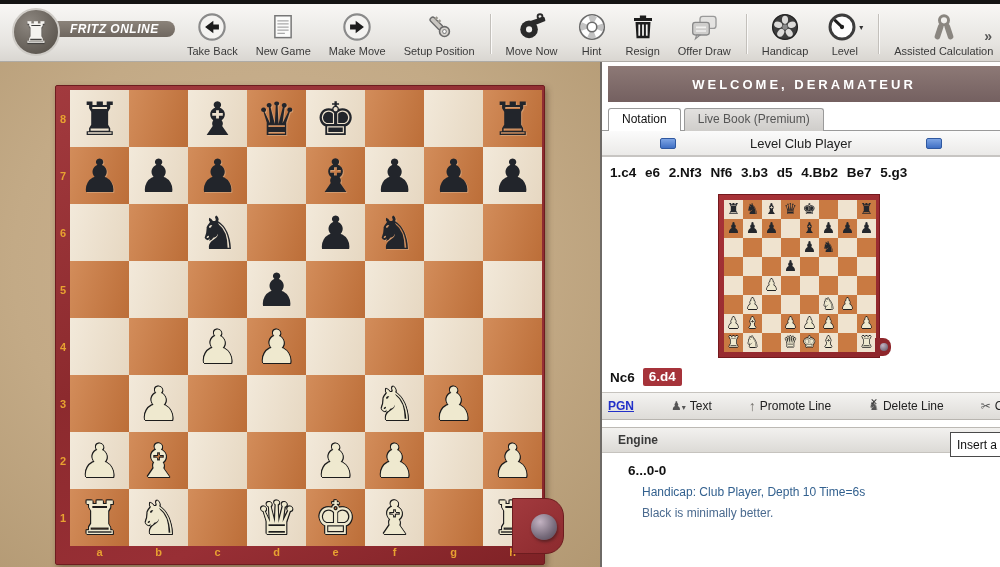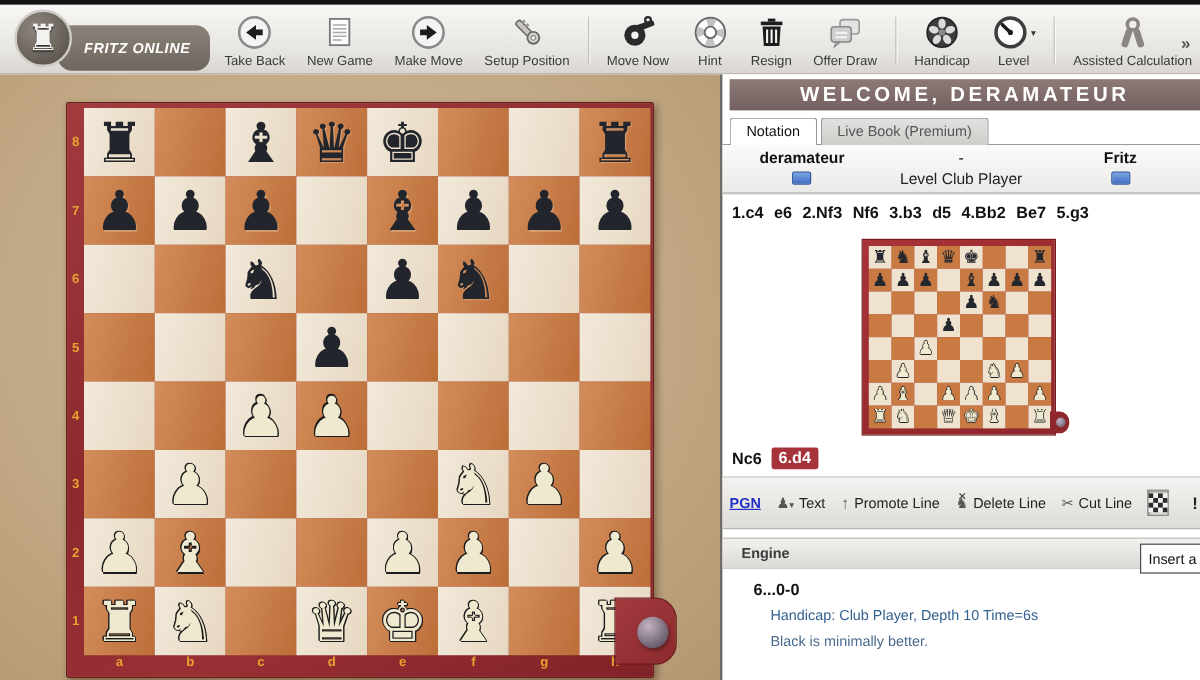--- a/index.html
+++ b/index.html
@@ -8,21 +8,21 @@
   
   .topstrip { position:absolute; left:0; top:0; width:1000px; height:4px; background:#141414; }
   .toolbar { position:absolute; left:0; top:4px; width:1000px; height:58px;
              background:linear-gradient(#f8f7f5,#e6e4e0 70%,#d9d6d1);
              border-bottom:1px solid #aeaba6; display:flex; align-items:flex-start; }
   .logo { position:absolute; left:10px; top:3px; width:150px; height:52px; }
   .logo-circle { position:absolute; left:2px; top:1px; width:48px; height:48px; border-radius:50%;
                  background:radial-gradient(circle at 35% 30%, #8d8780, #5f5952 75%);
                  border:2px solid #cfccc7; display:flex; align-items:center; justify-content:center; z-index:2;}
   .logo-circle span { font-family:"DejaVu Sans",sans-serif; font-size:30px; color:#f4f2ee; text-shadow:0 1px 1px #333; }
-  .logo-pill { position:absolute; left:38px; top:14px; height:38px; padding:0 16px 0 22px; border-radius:12px;
+  .logo-pill { position:absolute; left:38px; top:14px; height:16px; padding:0 16px 0 22px; border-radius:12px;
                background:linear-gradient(#8b837a,#6f675f); color:#fff; font-size:12px; font-weight:bold;
                font-style:italic; letter-spacing:.5px; display:flex; align-items:center; white-space:nowrap; }
   .tb-items { display:flex; align-items:flex-start; margin-left:178px; padding-top:6px; }
   .tb-item { display:flex; flex-direction:column; align-items:center; padding:0 9px; cursor:pointer; }
   .tb-item .ticon { height:34px; display:flex; align-items:center; justify-content:center; }
   .tb-item .tlabel { font-size:11px; color:#3a3a3a; margin-top:1px; white-space:nowrap; }
   .tb-sep { width:1px; height:40px; background:#c3c0bb; margin:4px 6px 0 6px; box-shadow:1px 0 0 #fbfaf9; }
   .tb-overflow { position:absolute; right:8px; top:24px; font-size:14px; font-weight:bold; color:#555; cursor:pointer; }
   .dd-arrow { font-size:8px; color:#333; margin-left:1px; }
 
@@ -48,22 +48,22 @@
   .board-handle { position:absolute; right:-20px; bottom:10px; width:52px; height:56px;
                   background:linear-gradient(140deg,#a23a3e,#8c2a2e); border-radius:0 18px 18px 0;
                   border:1px solid #6d1c1f; }
   .handle-ball { position:absolute; right:6px; top:15px; width:26px; height:26px; border-radius:50%;
                  background:radial-gradient(circle at 35% 30%, #c3b3c2, #786c7c 60%, #4e4553);
                  box-shadow:1px 2px 3px rgba(40,20,20,.5); }
 
   
   .right-panel { position:absolute; left:600px; top:62px; width:400px; height:505px; background:#fff;
                  border-left:2px solid #6e6a66; overflow:hidden; }
-  .welcome { margin:4px 0 0 6px; height:26px; background:linear-gradient(#8d7976,#746060);
-             color:#fff; font-size:17px; font-weight:bold; letter-spacing:3px;
+  .welcome { margin:4px 0 0 6px; height:36px; background:linear-gradient(#8d7976,#746060);
+             color:#fff; font-size:13px; font-weight:bold; letter-spacing:3px;
              display:flex; align-items:center; justify-content:center; }
   .tabs { display:flex; margin:6px 0 0 6px; height:23px; position:relative; }
   .tab { padding:3px 13px 0 13px; font-size:12px; margin-right:3px; border:1px solid #9a9a9a; border-bottom:none;
          border-radius:3px 3px 0 0; cursor:pointer; }
   .tab.active { background:#fff; font-weight:normal; color:#111; position:relative; z-index:2; }
   .tab.inactive { background:linear-gradient(#e3e1df,#cfcdca); color:#555; }
   .tabs-underline { border-top:1px solid #9a9a9a; margin-top:-1px; }
   .player-block { background:linear-gradient(#fbfbfb,#ebeae8); border-bottom:2px solid #c7c5c2; padding:3px 0 4px 0; }
   .p-row { display:flex; }
   .p-cell { width:33.33%; text-align:center; font-size:13px; }
@@ -84,22 +84,22 @@
   .mpiece.bp { color:#24272c; }
   .mpiece.wp { color:#efe9cf; text-shadow:0.7px 0 #222,-0.7px 0 #222,0 0.7px #222,0 -0.7px #222; }
   .mini-knob { position:absolute; right:-7px; bottom:2px; width:16px; height:18px; background:#8e262b;
                border-radius:0 8px 8px 0; }
   .mini-knob i { position:absolute; right:3px; top:5px; width:8px; height:8px; border-radius:50%;
                  background:radial-gradient(circle at 35% 30%, #c3b3c2, #59505f); display:block; }
 
   .current-row { padding:10px 8px 6px 8px; font-size:13.5px; font-weight:bold; color:#111; display:flex; align-items:center; gap:8px; }
   .move-badge { background:#a6333a; color:#fff; padding:1px 6px 2px 6px; border-radius:2px; font-weight:bold; }
 
-  .nota-bar { height:44px; background:linear-gradient(#f4f3f1,#dedcd8); border-top:1px solid #c6c3be;
-              border-bottom:1px solid #b8b5b0; display:flex; align-items:center; padding:0 6px; font-size:12px; color:#222; }
+  .nota-bar { height:28px; background:linear-gradient(#f4f3f1,#dedcd8); border-top:1px solid #c6c3be;
+              border-bottom:1px solid #b8b5b0; display:flex; align-items:center; padding:0 6px; font-size:12px; color:#222;gap:24px; }
   .nb-item { display:flex; align-items:center; gap:4px; margin-right:13px; cursor:pointer; white-space:nowrap; }
   .nb-link { color:#2230c8; text-decoration:underline; font-weight:bold; }
   .nb-ico { color:#555; font-family:"DejaVu Sans",sans-serif; }
   .nb-up { font-weight:bold; color:#6e6b66; font-size:14px; }
   .nb-del { position:relative; color:#555; }
   .nb-del em { position:absolute; left:2px; top:-2px; font-style:normal; font-size:9px; color:#333; }
   .diagram-btn { width:22px; height:22px; border:1px solid #8a8a8a; background:#dcdad6;
                  box-shadow:inset 1px 1px 2px rgba(0,0,0,.35); display:flex; align-items:center; justify-content:center;
                  margin-right:10px; cursor:pointer; }
   .punct-btn { font-size:14px; font-weight:bold; color:#222; padding:0 9px; cursor:pointer; }
@@ -418,25 +418,20 @@
 <div class="right-panel">
   <div class="welcome">WELCOME, DERAMATEUR</div>
 
   <div class="tabs">
     <div class="tab active">Notation</div>
     <div class="tab inactive">Live Book (Premium)</div>
   </div>
   <div class="tabs-underline"></div>
 
   <div class="player-block">
-    <div class="p-row">
-      <div class="p-cell p-name">deramateur</div>
-      <div class="p-cell">-</div>
-      <div class="p-cell p-name">Fritz</div>
-    </div>
     <div class="p-row" style="margin-top:2px;">
       <div class="p-cell"><span class="badge-blue"></span></div>
       <div class="p-cell p-level">Level Club Player</div>
       <div class="p-cell"><span class="badge-blue"></span></div>
     </div>
   </div>
 
   <div class="moves-line">1.c4 e6 2.Nf3 Nf6 3.b3 d5 4.Bb2 Be7 5.g3</div>
 
   <div class="mini-wrap">

